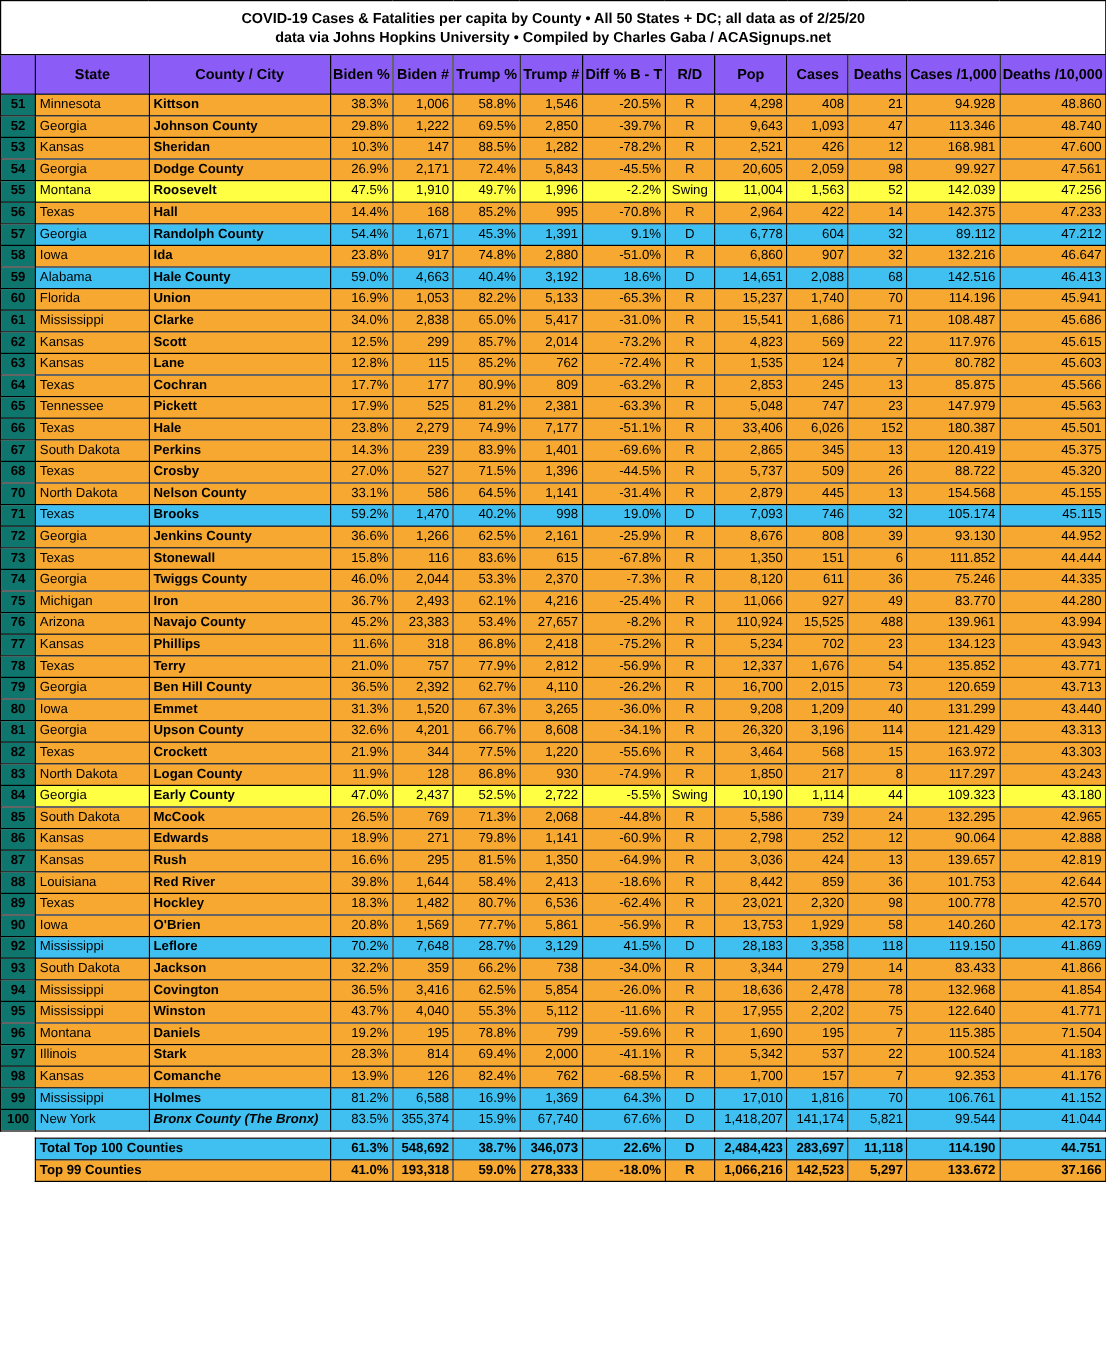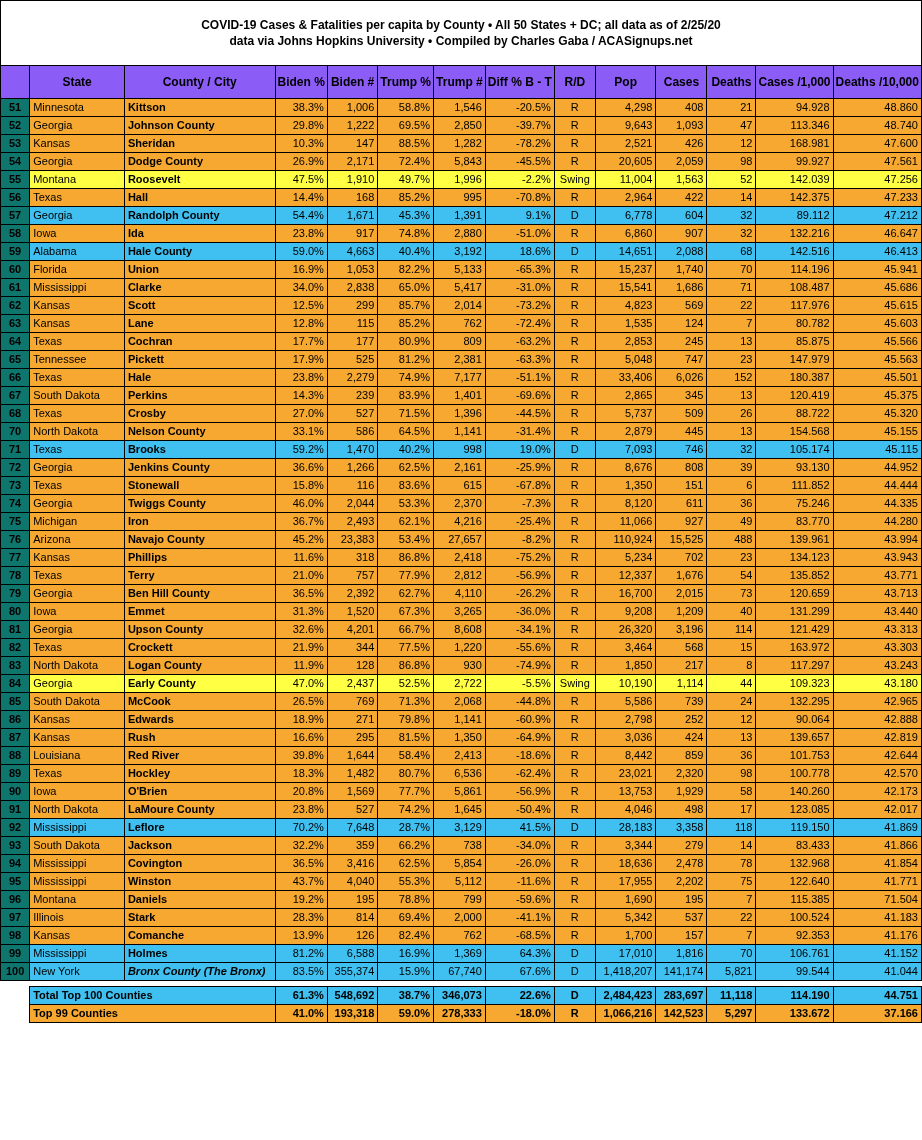--- a/index.html
+++ b/index.html
@@ -1,20 +1,20 @@
 <!DOCTYPE html>
 <html><head>
 <meta charset="utf-8">
 <style>
   html,body{margin:0;padding:0;background:#ffffff;}
   body{font-family:"Liberation Sans", sans-serif;}
   #page{width:922px;height:1140px;position:relative;background:#fff;}
   table{border-collapse:collapse;table-layout:fixed;margin:0 auto;}
   td,th{border:1px solid #000;font-size:11px;padding:0 3px;height:17px;line-height:17px;overflow:hidden;white-space:nowrap;}
-  .title-cell{border:1px solid #000;font-weight:bold;font-size:12px;text-align:center;line-height:16px;padding:16px 2px;height:auto;}
+  .title-cell{border:1px solid #000;font-weight:bold;font-size:12px;text-align:center;line-height:16px;padding:6px 2px;height:auto;}
   thead th{font-weight:bold;text-align:center;font-size:12px;background:#8b5cf6;height:32px;line-height:15px;padding:0 2px;}
   td.num{text-align:right;}
   td.ctr{text-align:center;}
   .r{background:#f6a830;}
   .d{background:#3fc0f0;}
   .swing{background:#ffff44;}
   .idx{background:#0f766e;text-align:center;font-weight:bold;}
   .state{font-weight:normal;text-align:left;}
   .county{font-weight:bold;}
   .ital{font-style:italic;}
@@ -686,36 +686,20 @@
           <td class="r num">5,861</td>
           <td class="r num">-56.9%</td>
           <td class="r ctr">R</td>
           <td class="r num">13,753</td>
           <td class="r num">1,929</td>
           <td class="r num">58</td>
           <td class="r num">140.260</td>
           <td class="r num">42.173</td>
         </tr>
         <tr>
-          <td class="idx">91</td>
-          <td class="r state">North Dakota</td>
-          <td class="r county">LaMoure County</td>
-          <td class="r num">23.8%</td>
-          <td class="r num">527</td>
-          <td class="r num">74.2%</td>
-          <td class="r num">1,645</td>
-          <td class="r num">-50.4%</td>
-          <td class="r ctr">R</td>
-          <td class="r num">4,046</td>
-          <td class="r num">498</td>
-          <td class="r num">17</td>
-          <td class="r num">123.085</td>
-          <td class="r num">42.017</td>
-        </tr>
-        <tr>
           <td class="idx">92</td>
           <td class="d state">Mississippi</td>
           <td class="d county">Leflore</td>
           <td class="d num">70.2%</td>
           <td class="d num">7,648</td>
           <td class="d num">28.7%</td>
           <td class="d num">3,129</td>
           <td class="d num">41.5%</td>
           <td class="d ctr">D</td>
           <td class="d num">28,183</td>

